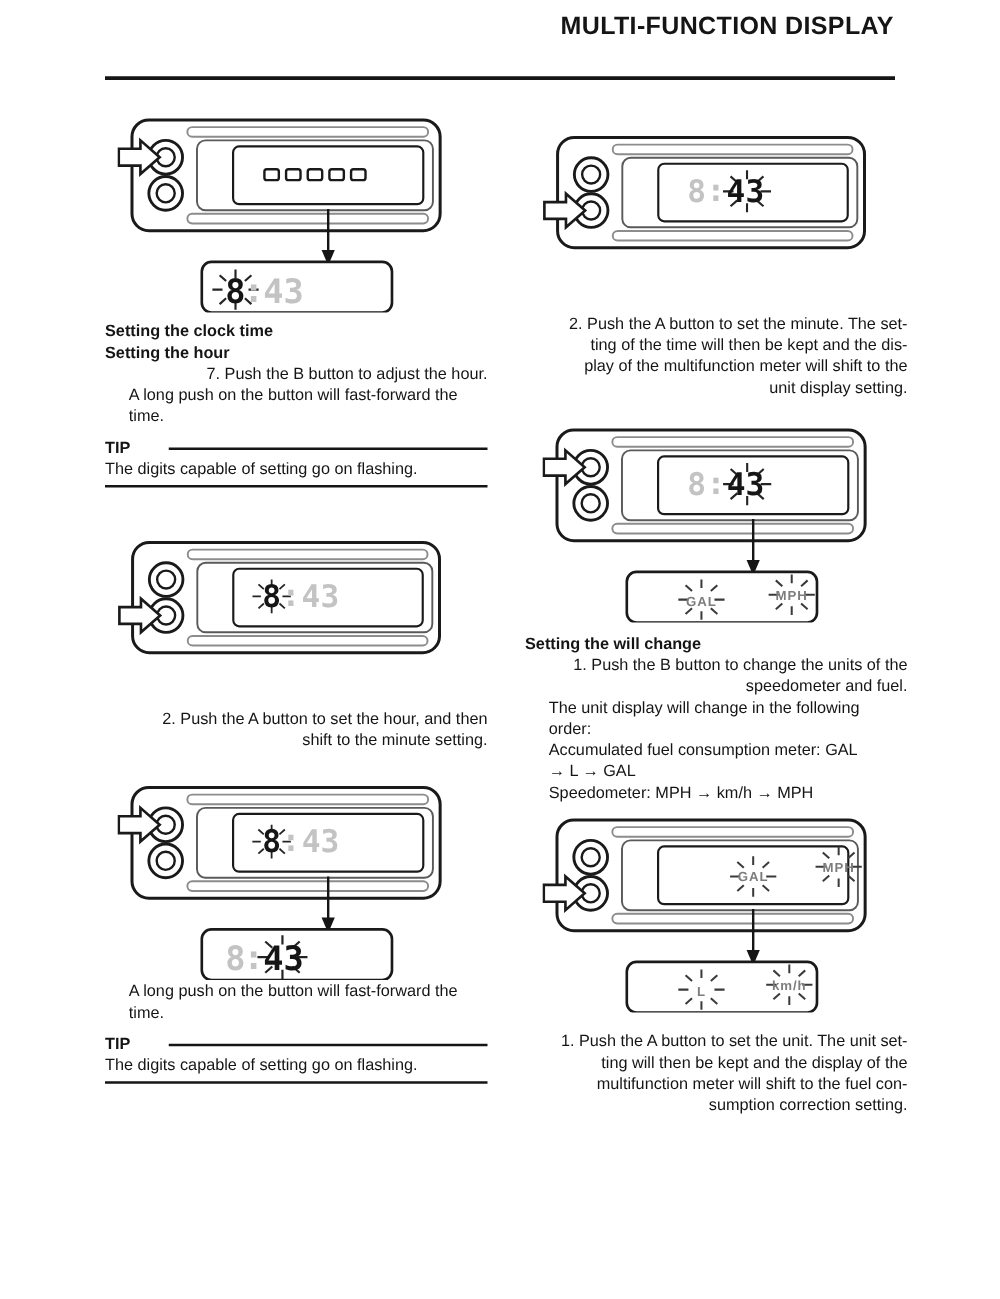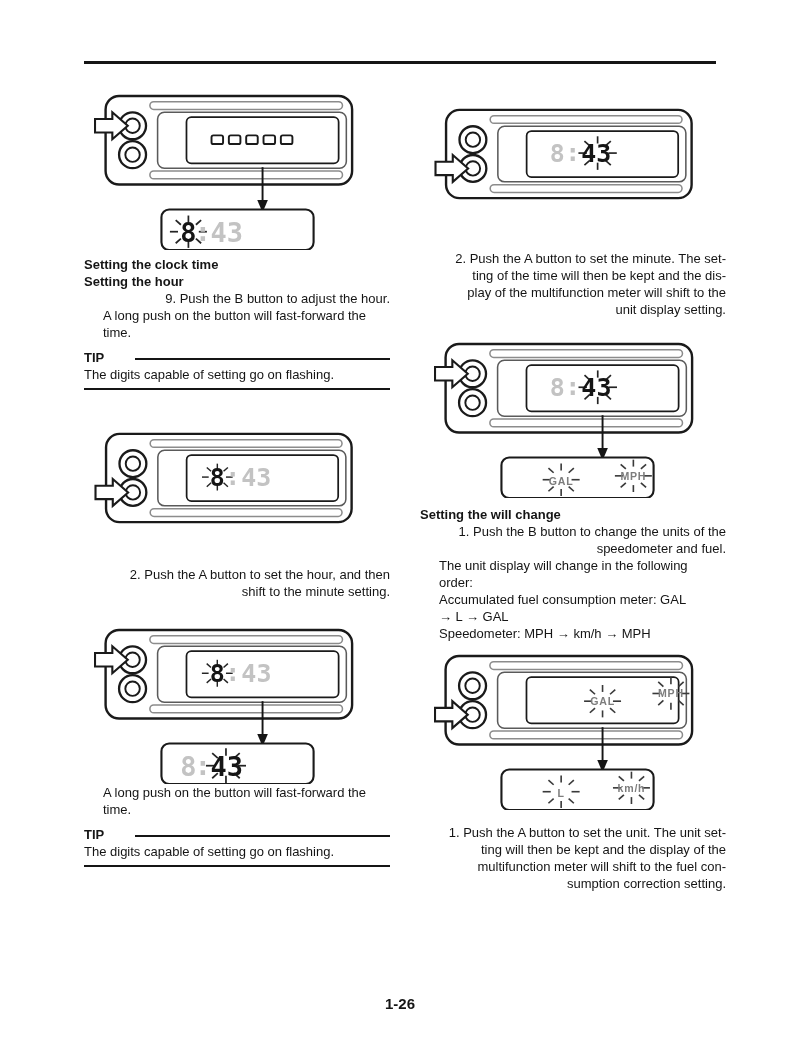--- a/index.html
+++ b/index.html
@@ -60,20 +60,21 @@
       <line x1="6.5" y1="6" x2="11" y2="10"></line>
     </g>
     <g id="sub-display">
       <rect x="0" y="0" width="158" height="42" rx="8" fill="#ffffff" stroke="#1a1a1a" stroke-width="2.2"></rect>
     </g>
   </defs>
 </svg>
 
 <div class="page">
 
+  <div class="hdr-title">MULTI-FUNCTION DISPLAY</div>
   <div class="hdr-rule"></div>
 
   <div class="col col-left">
 
     <svg class="fig" style="margin:14px 0 0 10px" width="262" height="156" viewBox="-10 0 272 162">
       <use href="#device-body"></use>
       <use href="#push-arrow" x="-9" y="17"></use>
       <g fill="none" stroke="#1a1a1a" stroke-width="2">
         <rect x="112" y="43" width="12" height="9" rx="2"></rect>
         <rect x="130" y="43" width="12" height="9" rx="2"></rect>
@@ -89,21 +90,21 @@
         <use href="#sub-display"></use>
         <use href="#rays" transform="translate(28,23) scale(1.2)" stroke="#242424" stroke-width="1.5"></use>
         <text x="28" y="34" text-anchor="middle" class="seg seg-s seg-on">8</text>
         <text x="43" y="33" text-anchor="middle" class="seg seg-s seg-off">:</text>
         <text x="51" y="34" class="seg seg-s seg-off">43</text>
       </g>
     </svg>
 
     <h3 class="h" style="margin-top:6px">Setting the clock time</h3>
     <h3 class="h">Setting the hour</h3>
-    <div class="step">9. Push the B button to adjust the hour.</div>
+    <div class="step">7. Push the B button to adjust the hour.</div>
     <div class="cont">A long push on the button will fast-forward the
 time.</div>
 
     <div class="tip">
       <div class="tip-row">
         <span class="tip-label">TIP</span>
         <span class="tip-line"></span>
       </div>
       <div>The digits capable of setting go on flashing.</div>
       <div class="tip-rule"></div>
@@ -220,15 +221,14 @@
       </g>
     </svg>
 
     <div class="step" style="margin-top:14px">1. Push the A button to set the unit. The unit set-
 ting will then be kept and the display of the
 multifunction meter will shift to the fuel con-
 sumption correction setting.</div>
 
   </div>
 
-  <div class="footer">1-26</div>
 
 </div>
 
 </body></html>

